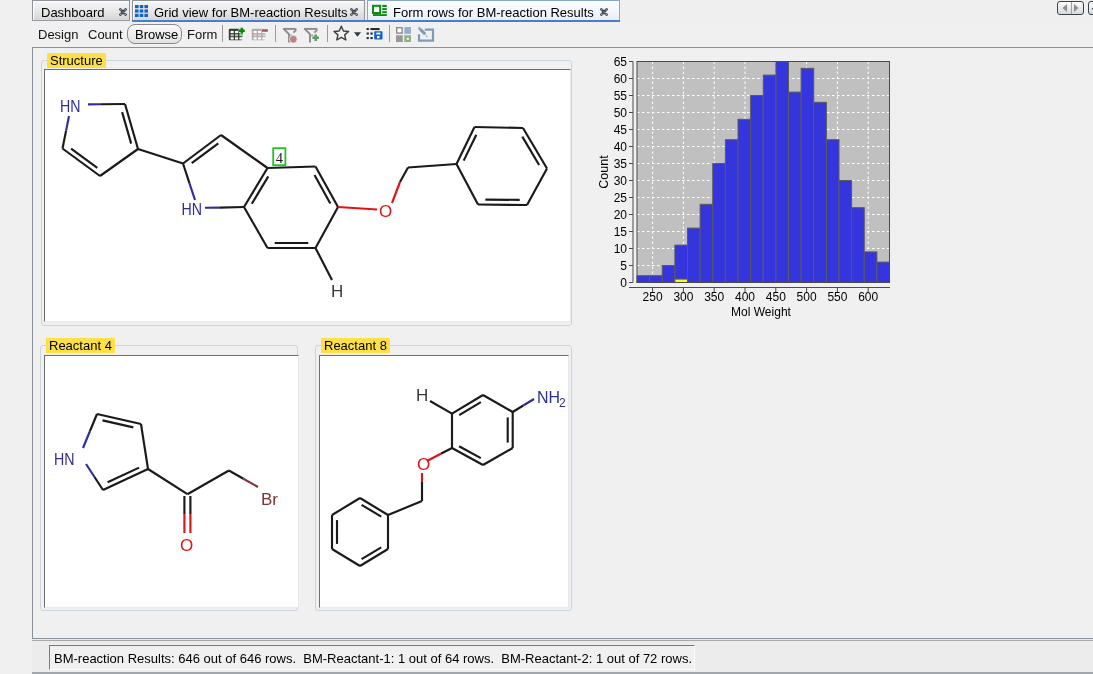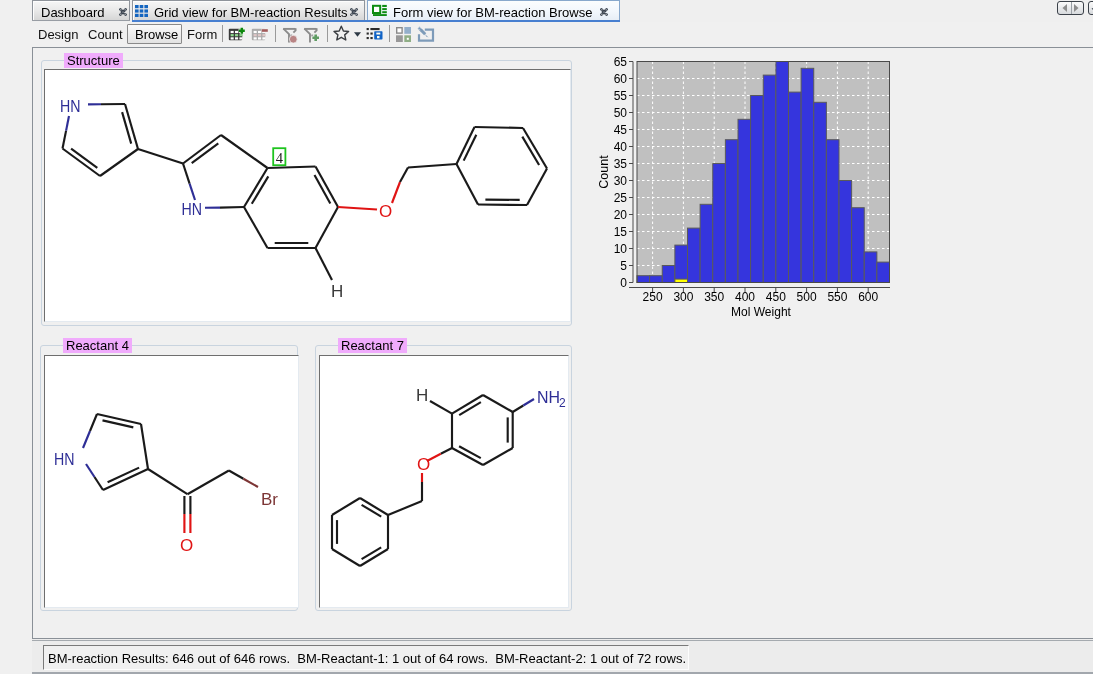--- a/index.html
+++ b/index.html
@@ -17,38 +17,38 @@
 #tab3 { left:335px; top:0px; height:20px; width:253px; background:linear-gradient(#fbfdfe,#f2f7fc 55%,#e7eef6); border:1px solid #88a8cc; border-bottom:none; box-shadow:none; }
 #tab3 .lbl { left:25px; }
 .closex { position:absolute; top:7px; width:8px; height:8px; }
 #blueline { position:absolute; left:100px; top:20px; width:488px; height:2px; background:#477fd0; }
 #tab1edge { position:absolute; left:0px; top:20px; width:98px; height:1px; background:#989da4; }
 
 .tabicon { position:absolute; top:4px; left:2px; width:13px; height:12px; }
 
 #toolbar { position:absolute; left:0; top:22px; width:1093px; height:25px; background:#f0f0f0; }
 .tbtxt { position:absolute; top:5px; font-size:13px; color:#111; }
-#btnBrowse { position:absolute; left:95px; top:2px; width:55px; height:20px; border:1px solid #8a8a8a; border-radius:1px; background:linear-gradient(#fafafa,#e2e2e2); }
+#btnBrowse { position:absolute; left:95px; top:2px; width:55px; height:20px; border:1px solid #8a8a8a; border-radius:8px; background:linear-gradient(#fafafa,#e2e2e2); }
 #btnBrowse span { position:absolute; left:7px; top:2px; font-size:13px; }
 .tsep { position:absolute; top:3px; width:1px; height:17px; background:#9a9a9a; }
 .ticon { position:absolute; top:3px; }
 
 #main { position:absolute; left:0px; top:47px; width:1092px; height:592px; background:#f0f0f0; border:1px solid #8a9097; }
 
 .group { position:absolute; border:1px solid #c9d4df; border-radius:3px; }
-.glabel { position:absolute; top:-8px; left:22px; background:#f0abfc; padding:0 3px; font-size:13px; color:#000; }
+.glabel { position:absolute; top:-8px; left:5px; background:#fde047; padding:0 3px; font-size:13px; color:#000; }
 .gwhite { position:absolute; background:#fff; border-top:1px solid #6e6e6e; border-left:1px solid #6e6e6e; border-right:1px solid #e4eaf0; border-bottom:1px solid #e4eaf0; }
 #gStructure { left:8px; top:12px; width:531px; height:266px; }
 #gStructure .gwhite { left:2px; top:8px; width:527px; height:253px; }
 #gR1 { left:7px; top:297px; width:258px; height:266px; }
 #gR1 .gwhite { left:3px; top:9px; width:255px; height:253px; }
 #gR2 { left:282px; top:297px; width:257px; height:266px; }
 #gR2 .gwhite { left:3px; top:9px; width:250px; height:253px; }
 
-#status { position:absolute; left:11px; top:645px; width:646px; height:25px; background:#f0f0f0; border:1px solid; border-color:#7a7a7a #fdfdfd #fdfdfd #7a7a7a; }
+#status { position:absolute; left:17px; top:645px; width:646px; height:25px; background:#f0f0f0; border:1px solid; border-color:#7a7a7a #fdfdfd #fdfdfd #7a7a7a; }
 #status span { position:absolute; left:4px; top:5px; font-size:13px; white-space:nowrap; }
 #winbottom { position:absolute; left:0; top:672px; width:1093px; height:2px; background:#a2a7ad; }
 </style>
 </head>
 <body>
 <div id="root">
 
   <div id="tabbar">
     <div class="tab" id="tab1">
       <span class="lbl">Dashboard</span>
@@ -90,21 +90,21 @@
         </svg>
     </div>
     <div class="tab" id="tab3">
       <svg class="tabicon" style="left:4px; top:3px; width:15px; height:12px" viewBox="0 0 15 12">
         <rect x="1" y="1.8" width="7.2" height="7.2" fill="#fff" stroke="#0e8c12" stroke-width="2"></rect>
         <rect x="10.2" y="0.9" width="4.6" height="2.1" fill="#0e8c12"></rect>
         <rect x="10.2" y="4.1" width="4.6" height="2" fill="#0e8c12"></rect>
         <rect x="10.2" y="7.2" width="4.6" height="2" fill="#0e8c12"></rect>
         <rect x="1" y="10.1" width="13.8" height="1.9" fill="#0e8c12"></rect>
       </svg>
-      <span class="lbl">Form view for BM-reaction Browse</span>
+      <span class="lbl">Form rows for BM-reaction Results</span>
       <svg class="closex" style="left:232px" width="8" height="8" viewBox="0 0 9 9">
           <path d="M1.6 1.6 L7.4 7.4 M7.4 1.6 L1.6 7.4" stroke="#39424e" stroke-width="3" stroke-linecap="round"></path>
           <g fill="#e8e8e8">
             <circle cx="2.1" cy="2.1" r="0.75"></circle>
             <circle cx="6.9" cy="2.1" r="0.75"></circle>
             <circle cx="2.1" cy="6.9" r="0.75"></circle>
             <circle cx="6.9" cy="6.9" r="0.75"></circle>
             <circle cx="4.5" cy="4.5" r="0.7"></circle>
           </g>
         </svg>
@@ -307,21 +307,21 @@
 <line x1="139.4" y1="158.0" x2="139.4" y2="177.0" stroke="#e01414" stroke-width="2.15"></line>
 <line x1="145.4" y1="140.0" x2="145.4" y2="158.0" stroke="#1a1a1a" stroke-width="2.15"></line>
 <line x1="145.4" y1="158.0" x2="145.4" y2="177.0" stroke="#e01414" stroke-width="2.15"></line>
 <text x="135" y="194.5" font-size="17" fill="#e01414">O</text>
 <line x1="183.9" y1="114.5" x2="198.4" y2="122.8" stroke="#1a1a1a" stroke-width="2.15"></line>
             <line x1="198.4" y1="122.8" x2="213.0" y2="131.0" stroke="#7c3535" stroke-width="2.15"></line>
 <text x="216" y="148.5" font-size="17" fill="#7c3535">Br</text>
 </svg></div>
     </div>
     <div class="group" id="gR2">
-      <span class="glabel">Reactant 7</span>
+      <span class="glabel">Reactant 8</span>
       <div class="gwhite"><svg id="svgR2" width="250" height="250" viewBox="0 0 250 250">
 <line x1="192.7" y1="56.0" x2="163.0" y2="39.0" stroke="#1a1a1a" stroke-width="2.15"></line>
 <line x1="163.0" y1="39.0" x2="132.0" y2="57.6" stroke="#1a1a1a" stroke-width="2.15"></line>
 <line x1="160.9" y1="46.1" x2="139.2" y2="59.1" stroke="#1a1a1a" stroke-width="2.15"></line>
 <line x1="132.0" y1="57.6" x2="132.0" y2="92.0" stroke="#1a1a1a" stroke-width="2.15"></line>
 <line x1="132.0" y1="92.0" x2="163.0" y2="109.0" stroke="#1a1a1a" stroke-width="2.15"></line>
 <line x1="139.1" y1="90.2" x2="160.8" y2="102.1" stroke="#1a1a1a" stroke-width="2.15"></line>
 <line x1="163.0" y1="109.0" x2="192.7" y2="92.0" stroke="#1a1a1a" stroke-width="2.15"></line>
 <line x1="192.7" y1="92.0" x2="192.7" y2="56.0" stroke="#1a1a1a" stroke-width="2.15"></line>
 <line x1="187.7" y1="86.6" x2="187.7" y2="61.4" stroke="#1a1a1a" stroke-width="2.15"></line>

